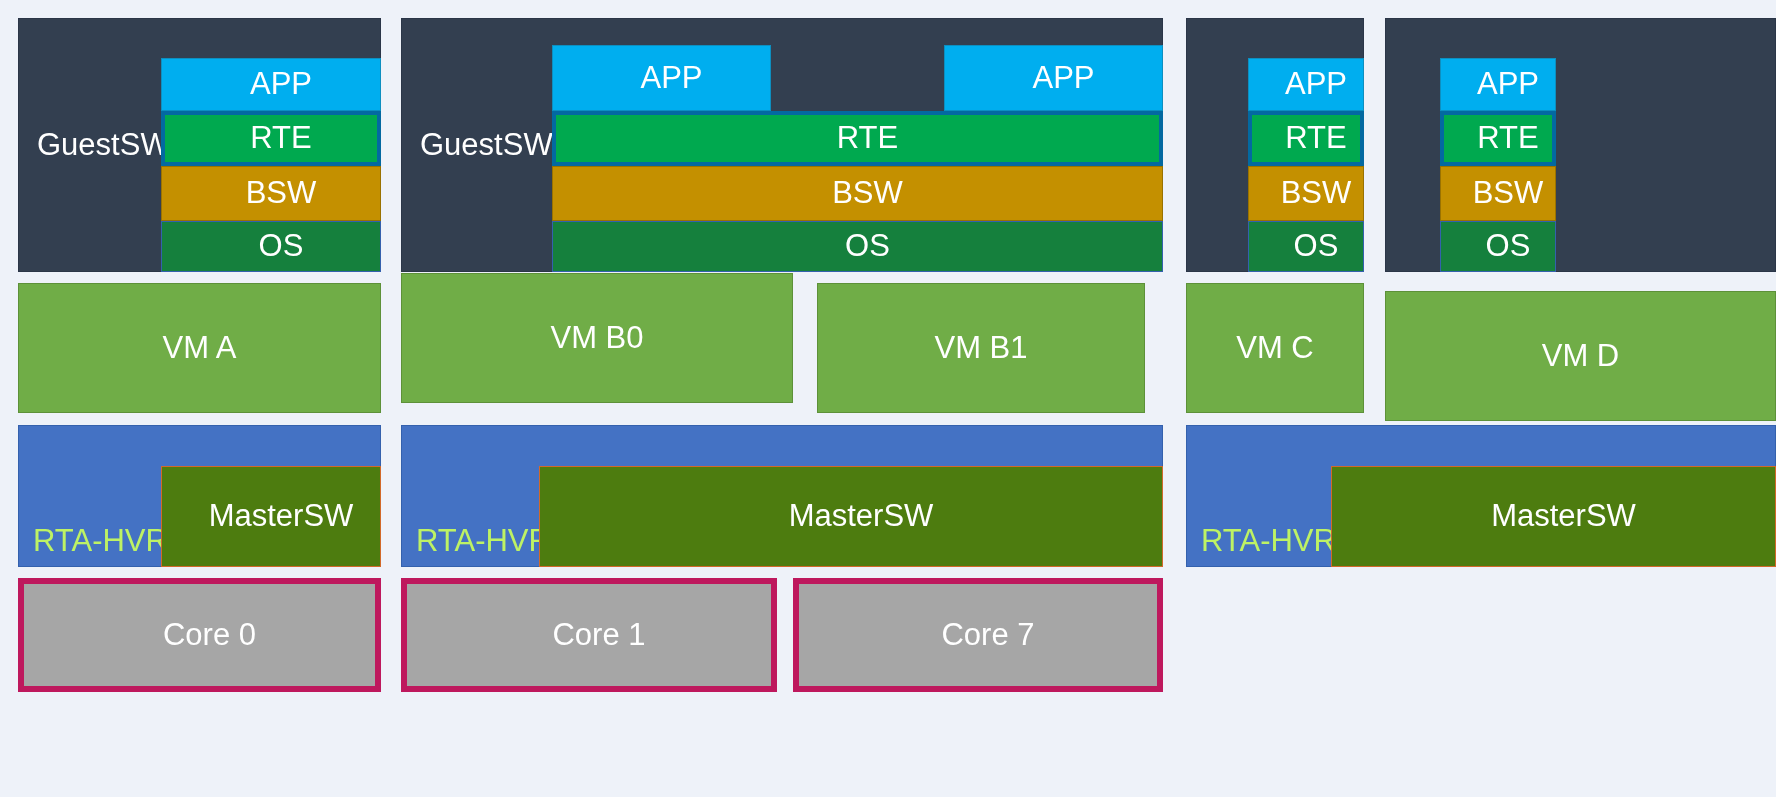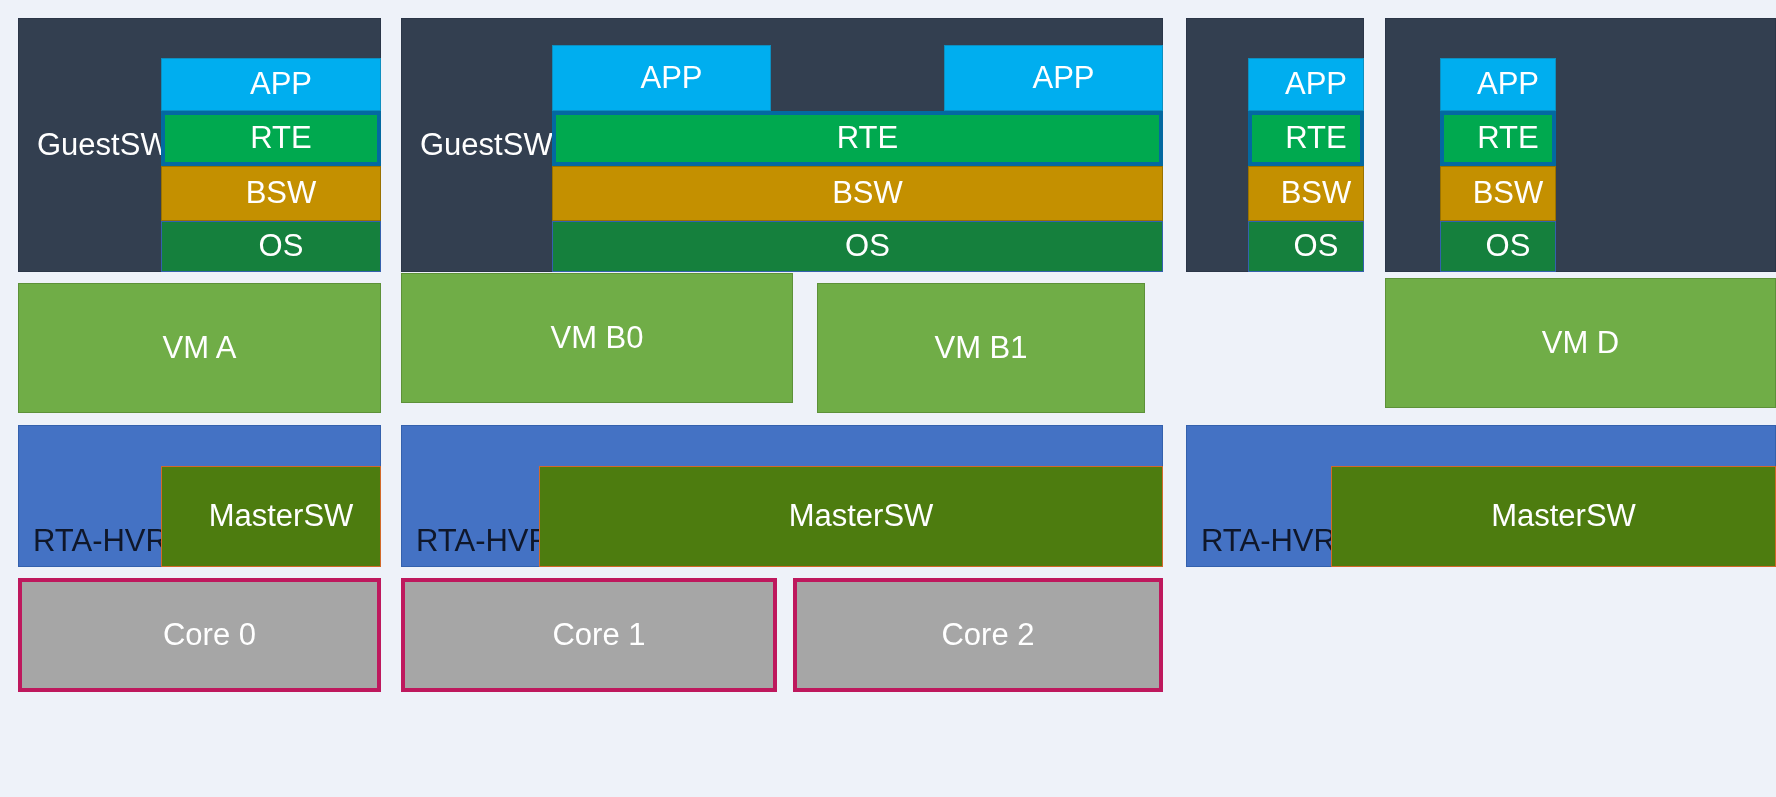--- a/index.html
+++ b/index.html
@@ -77,29 +77,29 @@
   .hvr-box {
     background: #4472c4;
     border: 1px solid #3461ad;
     justify-content: flex-start;
   }
   .hvr-box > .hvr-label {
     position: absolute;
     left: 14px;
     bottom: 8px;
     font-size: 31px;
-    color: #0f172a;
+    color: #bef264;
   }
   .master-box {
     background: #4d7c0f;
     border: 1px solid #d2692a;
   }
   .core-box {
     background: #a6a6a6;
-    border: 4px solid #be185d;
+    border: 6px solid #be185d;
   }
   .vm-label-center {
     width: 100%;
     text-align: center;
   }
 </style>
 </head>
 <body>
 
 <div id="diagram">
@@ -169,21 +169,24 @@
 
   <div class="box vm-box" style="left:18px; top:283px; width:363px; height:130px;">
     <span class="vm-label-center">VM A</span>
   </div>
   <div class="box vm-box" style="left:401px; top:273px; width:392px; height:130px;">
     <span class="vm-label-center">VM B0</span>
   </div>
   <div class="box vm-box" style="left:817px; top:283px; width:328px; height:130px;">
     <span class="vm-label-center">VM B1</span>
   </div>
-  <div class="box vm-box" style="left:1385px; top:278px; width:391px; height:130px;">
+  <div class="box vm-box" style="left:1186px; top:283px; width:178px; height:130px;">
+    <span class="vm-label-center">VM C</span>
+  </div>
+  <div class="box vm-box" style="left:1385px; top:291px; width:391px; height:130px;">
     <span class="vm-label-center">VM D</span>
   </div>
 
   <div class="box hvr-box" style="left:18px; top:425px; width:363px; height:142px;">
     <span class="hvr-label">RTA-HVR</span>
   </div>
   <div class="box master-box" style="left:161px; top:466px; width:220px; height:101px;">
     <span>MasterSW</span>
   </div>
 
@@ -201,16 +204,16 @@
     <span>MasterSW</span>
   </div>
 
   <div class="box core-box" style="left:18px; top:578px; width:363px; height:114px;">
     <span>Core 0</span>
   </div>
   <div class="box core-box" style="left:401px; top:578px; width:376px; height:114px;justify-content:center;">
     <span>Core 1</span>
   </div>
   <div class="box core-box" style="left:793px; top:578px; width:370px; height:114px;">
-    <span>Core 2</span>
+    <span>Core 7</span>
   </div>
 
 </div>
 
 </body></html>

